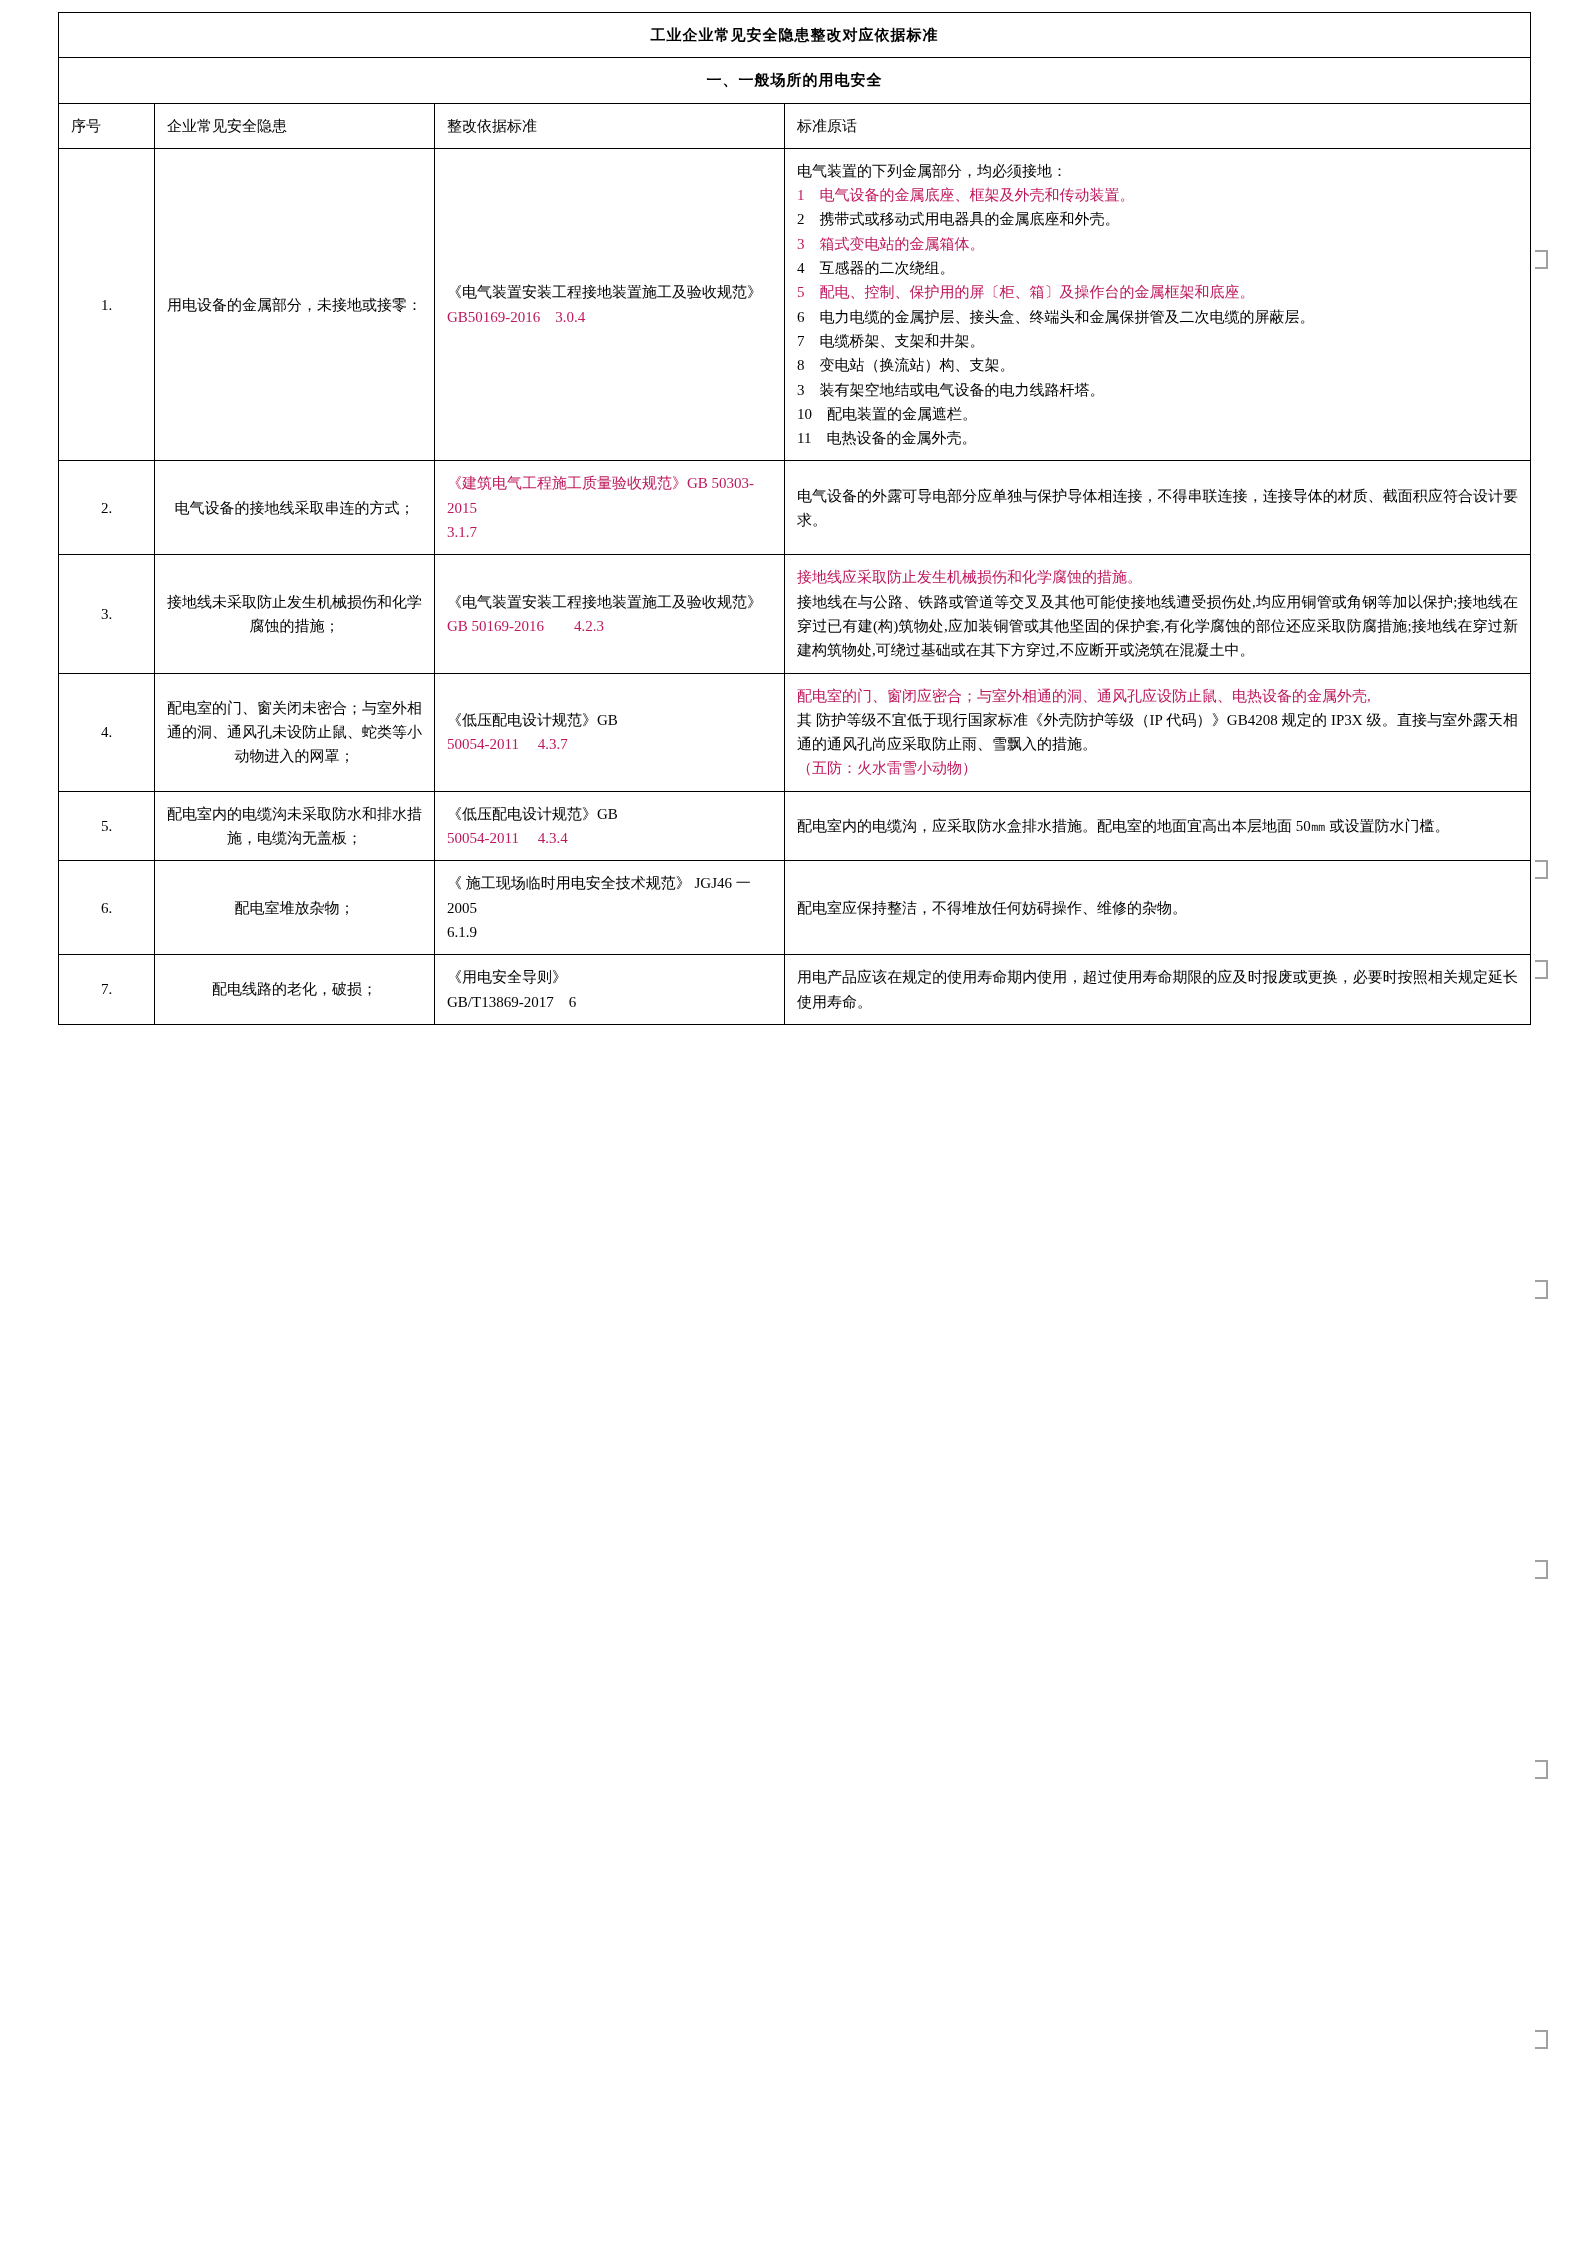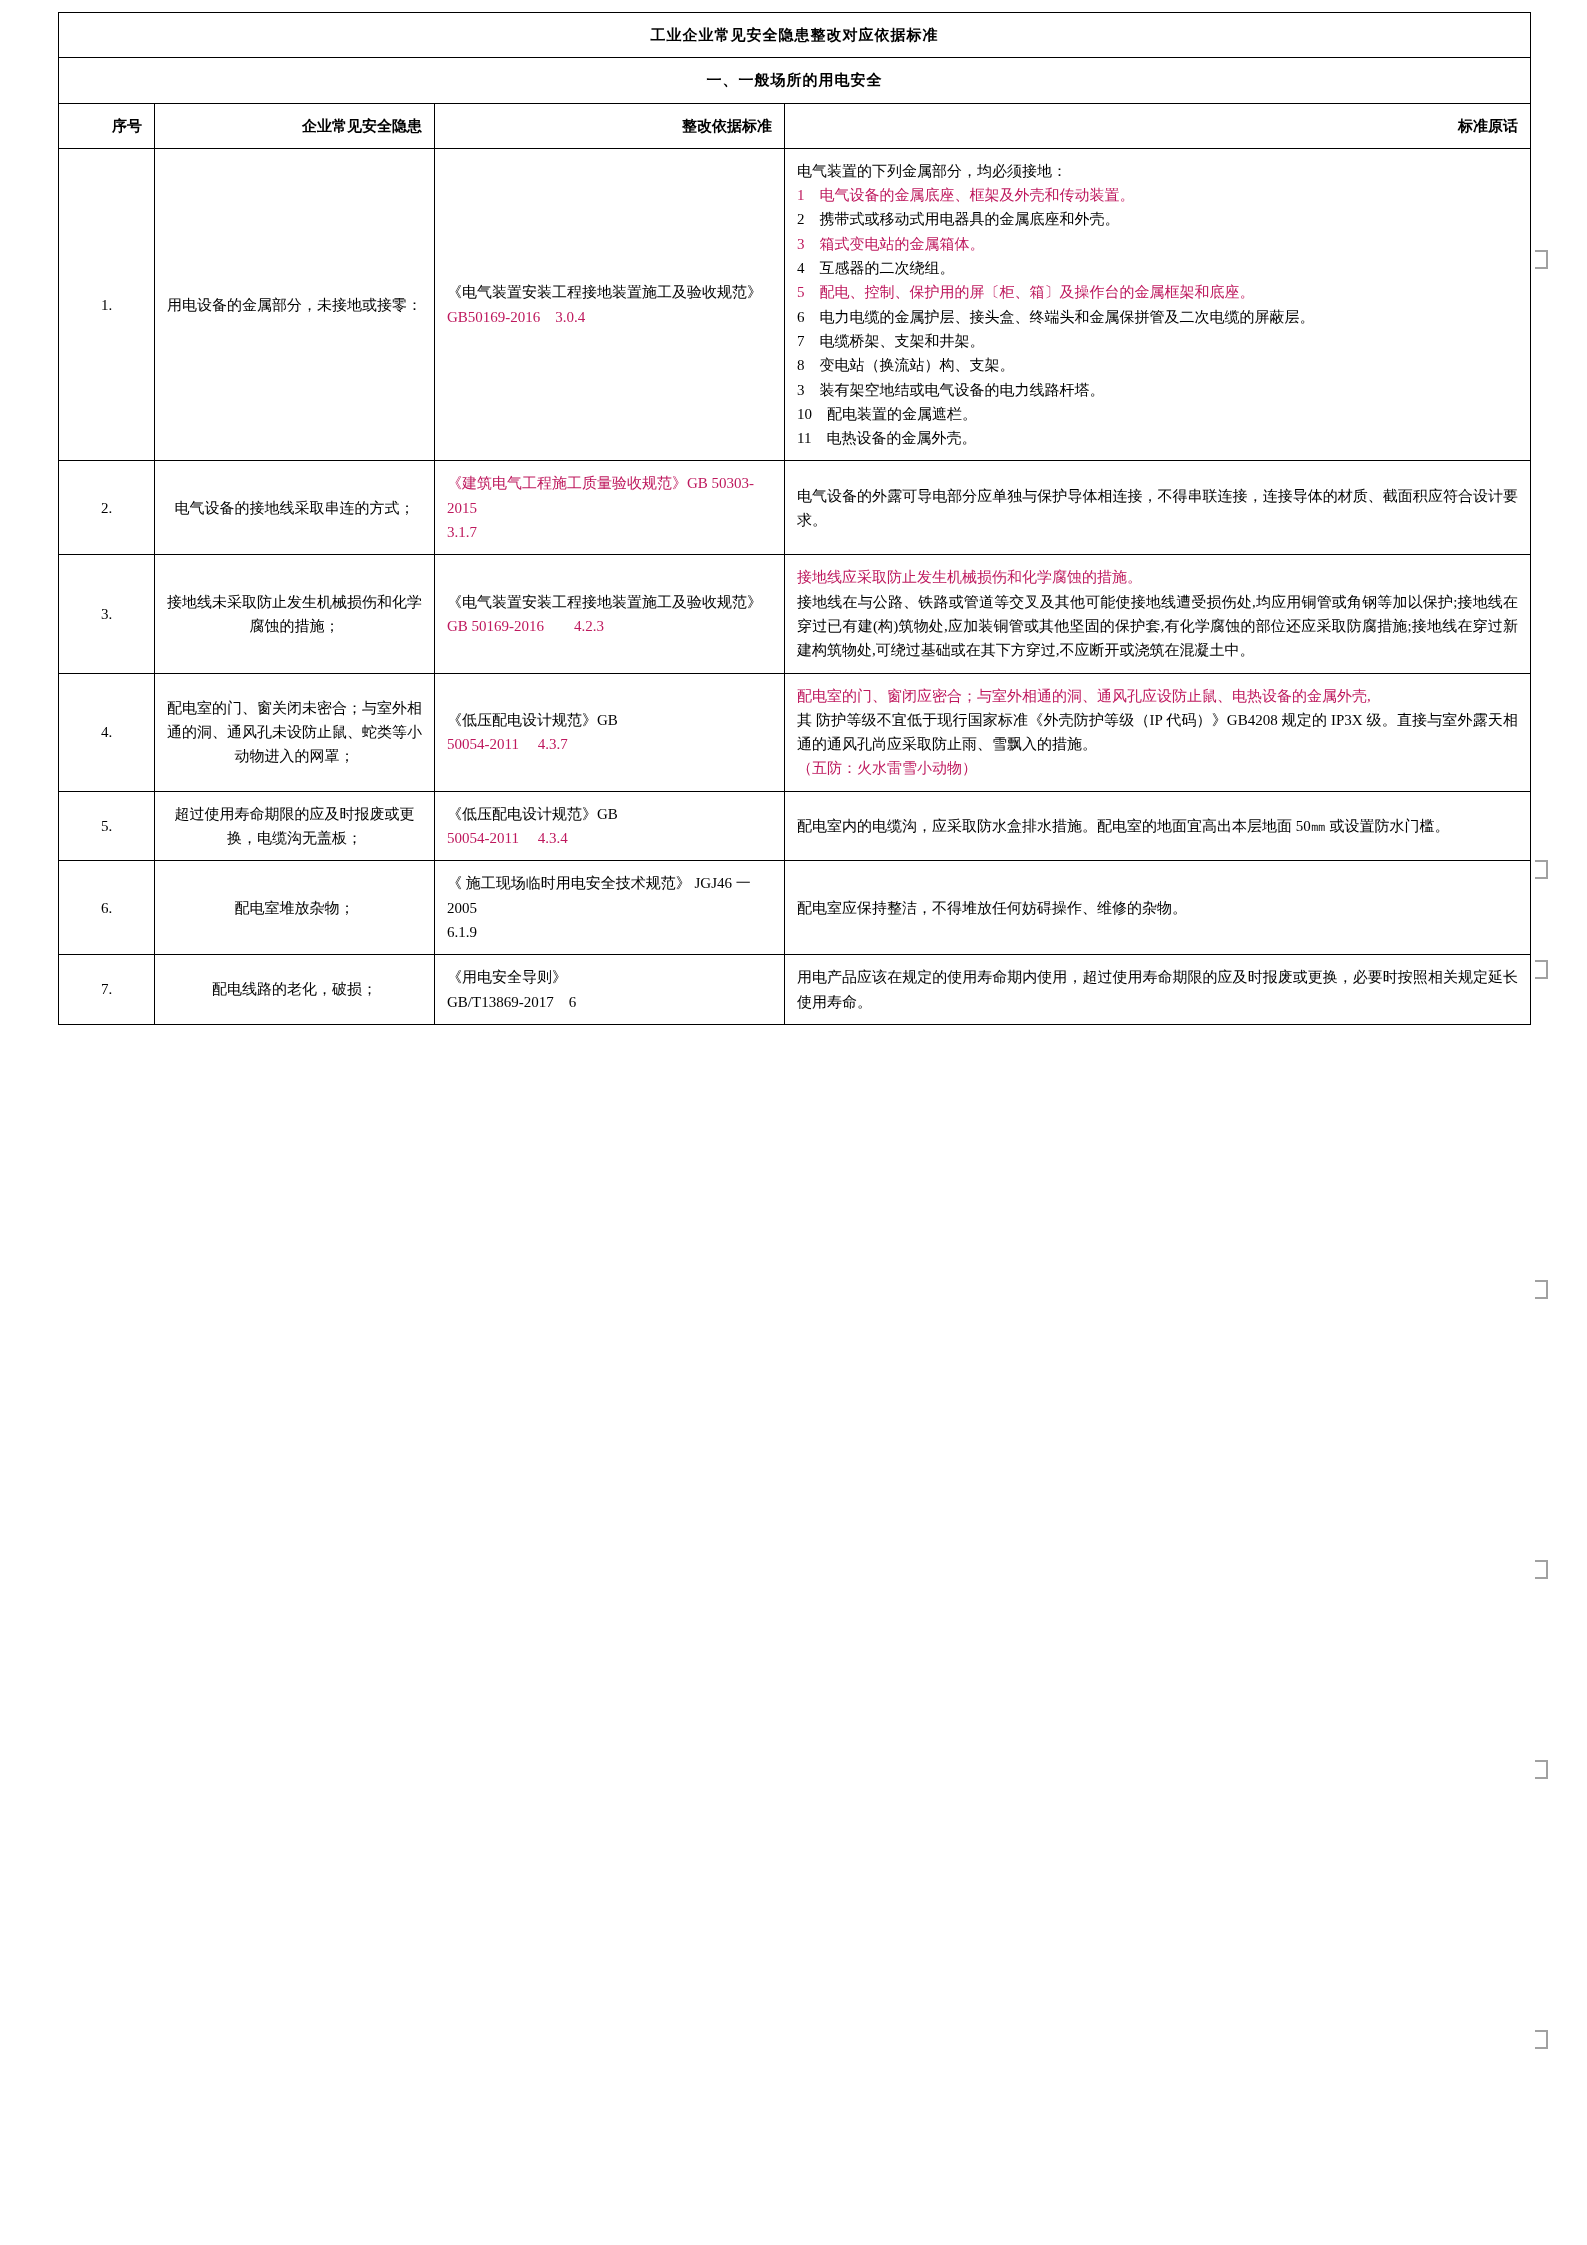--- a/index.html
+++ b/index.html
@@ -40,22 +40,22 @@
     letter-spacing: 1px;
   }
   .section-cell {
     text-align: center;
     font-weight: bold;
     font-size: 27px;
     padding: 16px 10px;
     letter-spacing: 1px;
   }
   .head-cell {
-    text-align: right;
-    font-weight: bold;
+    text-align: left;
+    font-weight: normal;
     font-size: 25px;
     padding: 13px 8px;
   }
   .c-no   { width: 96px;  text-align: center; font-size: 23px; }
   .c-haz  { width: 280px; text-align: center; }
   .c-std  { width: 350px; }
   .c-text { width: 630px; vertical-align: middle; }
 
   .c-haz, .c-std { vertical-align: middle; }
   .c-text p, .c-std p, .c-haz p { margin: 0; }
@@ -161,21 +161,21 @@
             <p class="red">50054-2011　 4.3.7</p>
           </td>
           <td class="c-text text-body">
             <p class="red">配电室的门、窗闭应密合；与室外相通的洞、通风孔应设防止鼠、电热设备的金属外壳,</p>
             <p class="">其 防护等级不宜低于现行国家标准《外壳防护等级（IP 代码）》GB4208 规定的 IP3X 级。直接与室外露天相 通的通风孔尚应采取防止雨、雪飘入的措施。</p>
             <p class="red">（五防：火水雷雪小动物）</p>
           </td>
         </tr>
         <tr>
           <td class="c-no">5.</td>
-          <td class="c-haz">超过使用寿命期限的应及时报废或更换，电缆沟无盖板；</td>
+          <td class="c-haz">配电室内的电缆沟未采取防水和排水措施，电缆沟无盖板；</td>
           <td class="c-std std-body">
             <p class="">《低压配电设计规范》GB</p>
             <p class="red">50054-2011　 4.3.4</p>
           </td>
           <td class="c-text text-body">
             <p class="">配电室内的电缆沟，应采取防水盒排水措施。配电室的地面宜高出本层地面 50㎜ 或设置防水门槛。</p>
           </td>
         </tr>
         <tr>
           <td class="c-no">6.</td>

